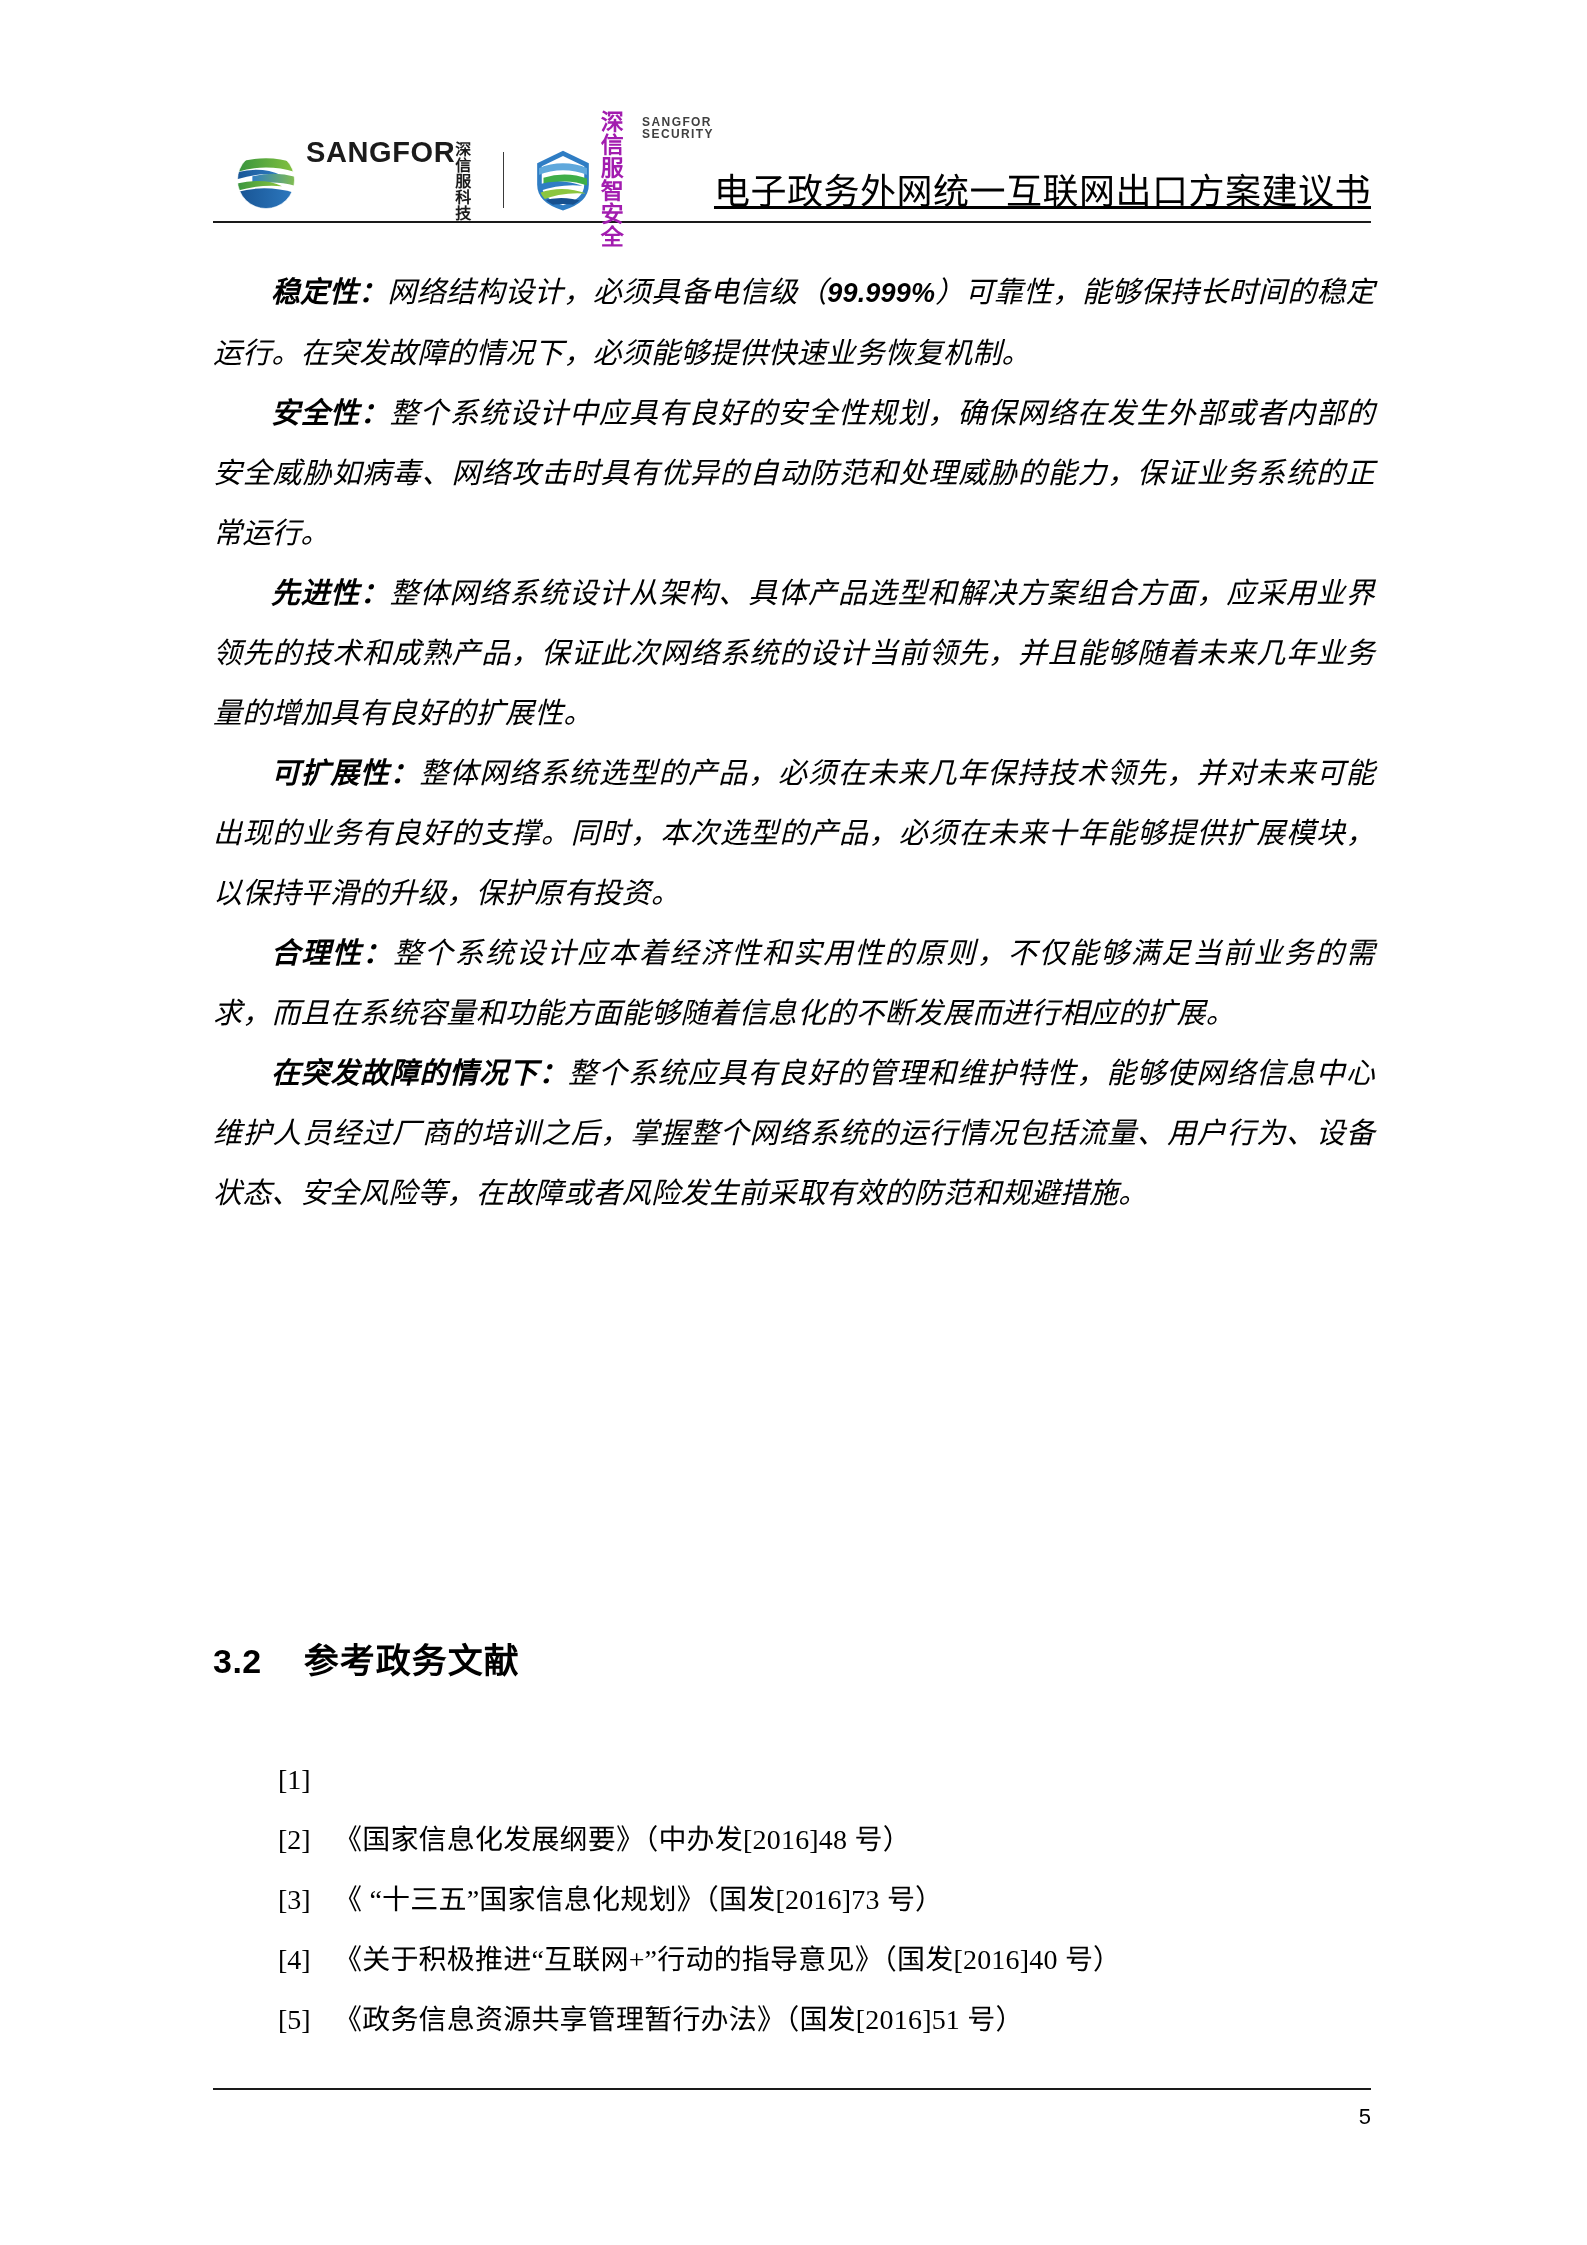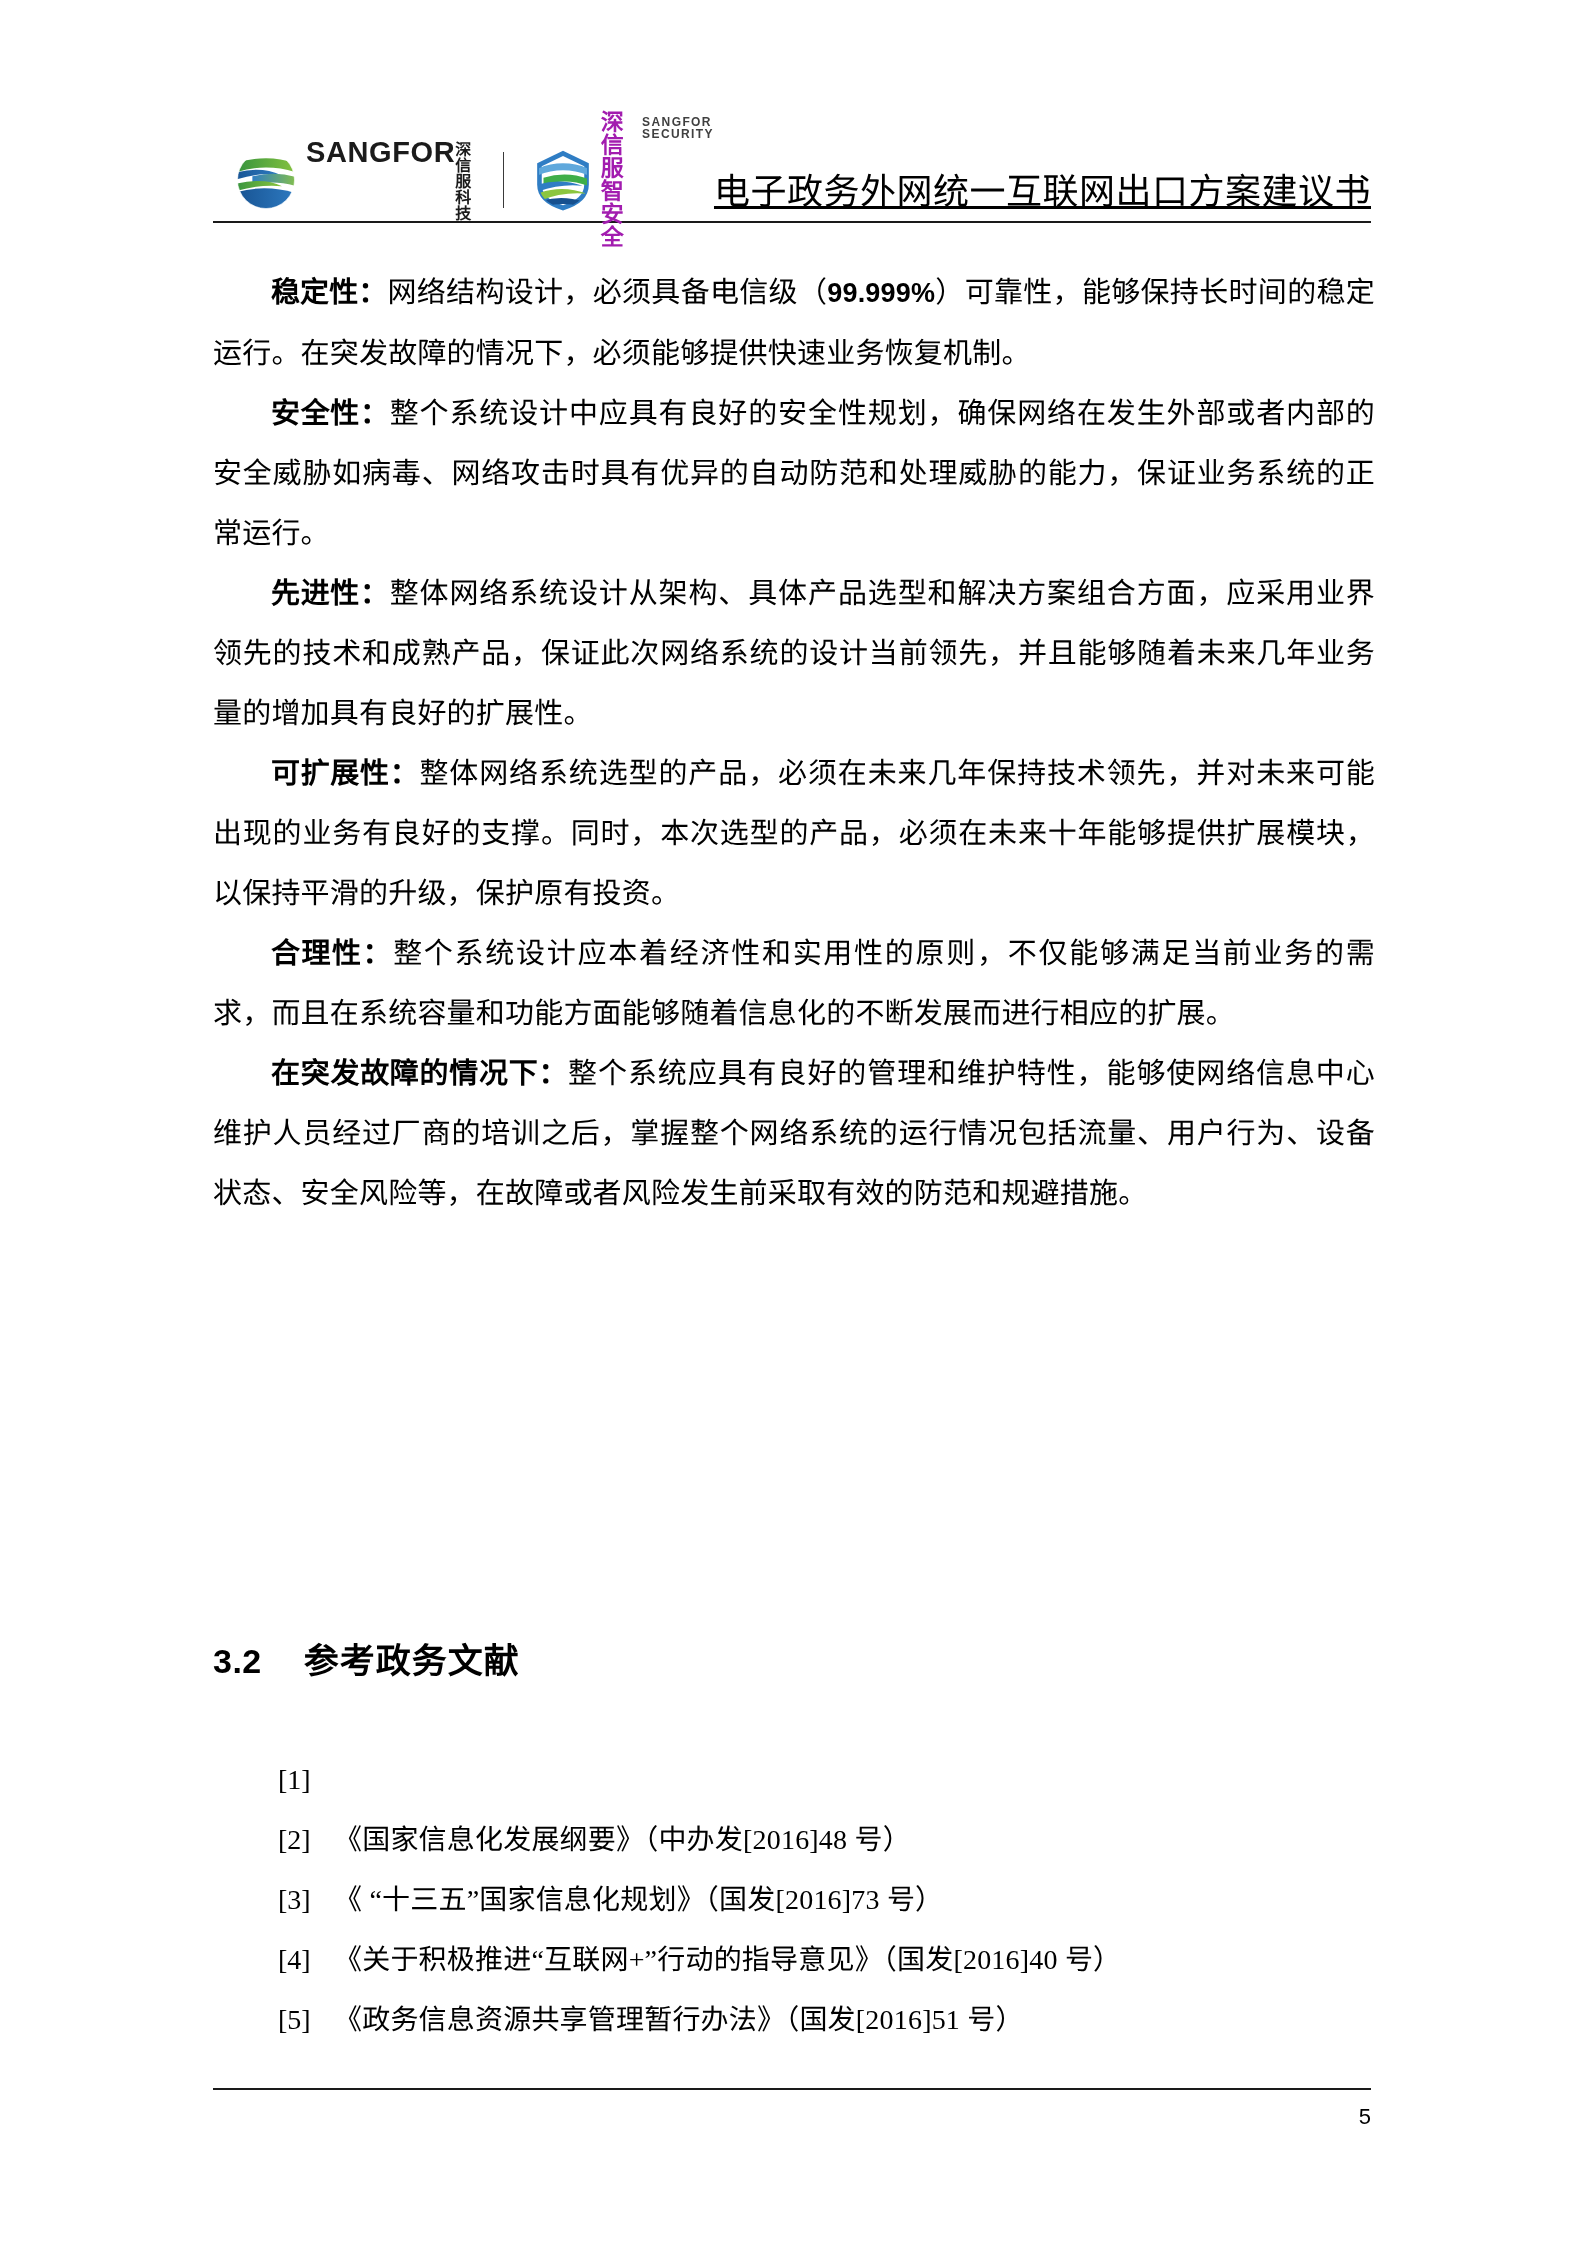--- a/index.html
+++ b/index.html
@@ -116,20 +116,21 @@
   }
   p.para {
     margin: 0 0 0 0;
     font-size: 29px;
     line-height: 60px;
     text-align: justify;
     text-justify: inter-ideograph;
     text-indent: 58px;
     letter-spacing: 0.2px;
     font-family: "Liberation Serif", "DejaVu Serif", serif;
+    font-style: italic;
   }
   p.para .lead {
     font-family: "Liberation Sans", "DejaVu Sans", sans-serif;
     font-weight: bold;
     letter-spacing: 0;
   }
   p.para .num {
     font-family: "Liberation Sans", "DejaVu Sans", sans-serif;
     font-weight: bold;
     font-size: 27px;

